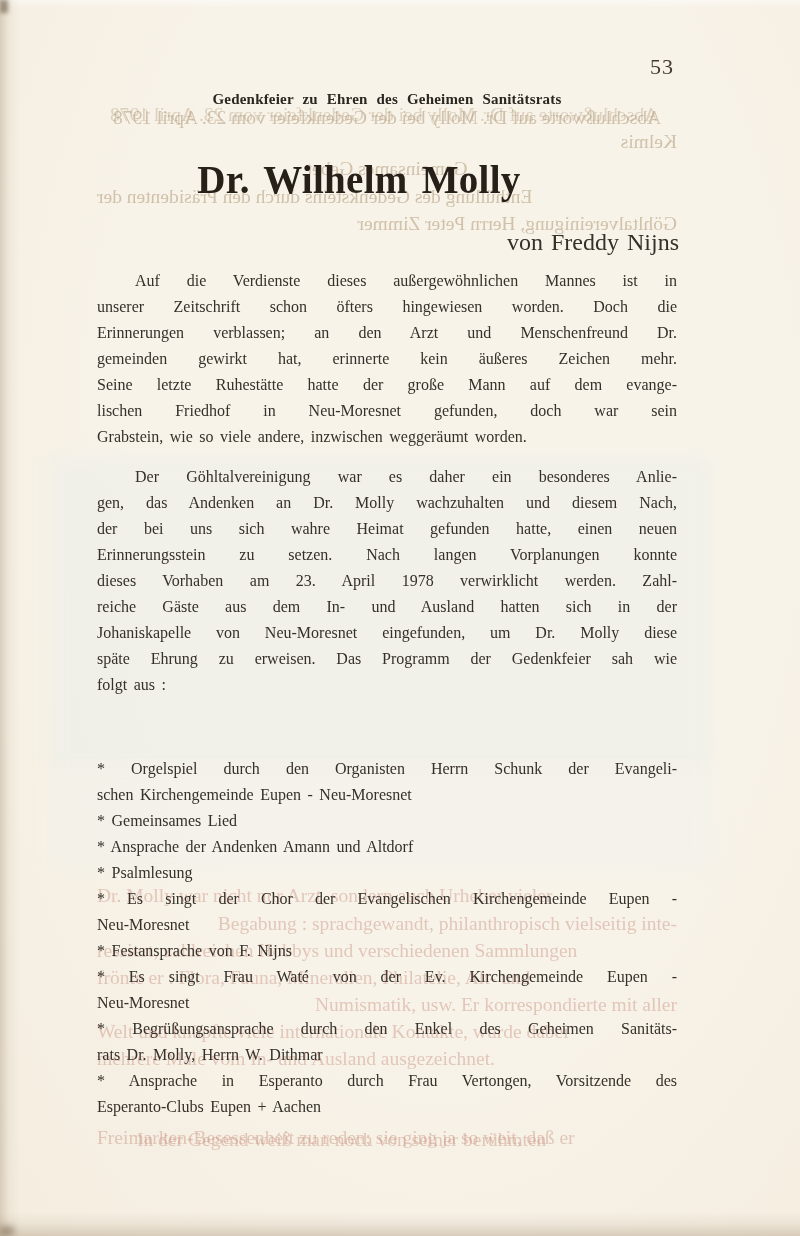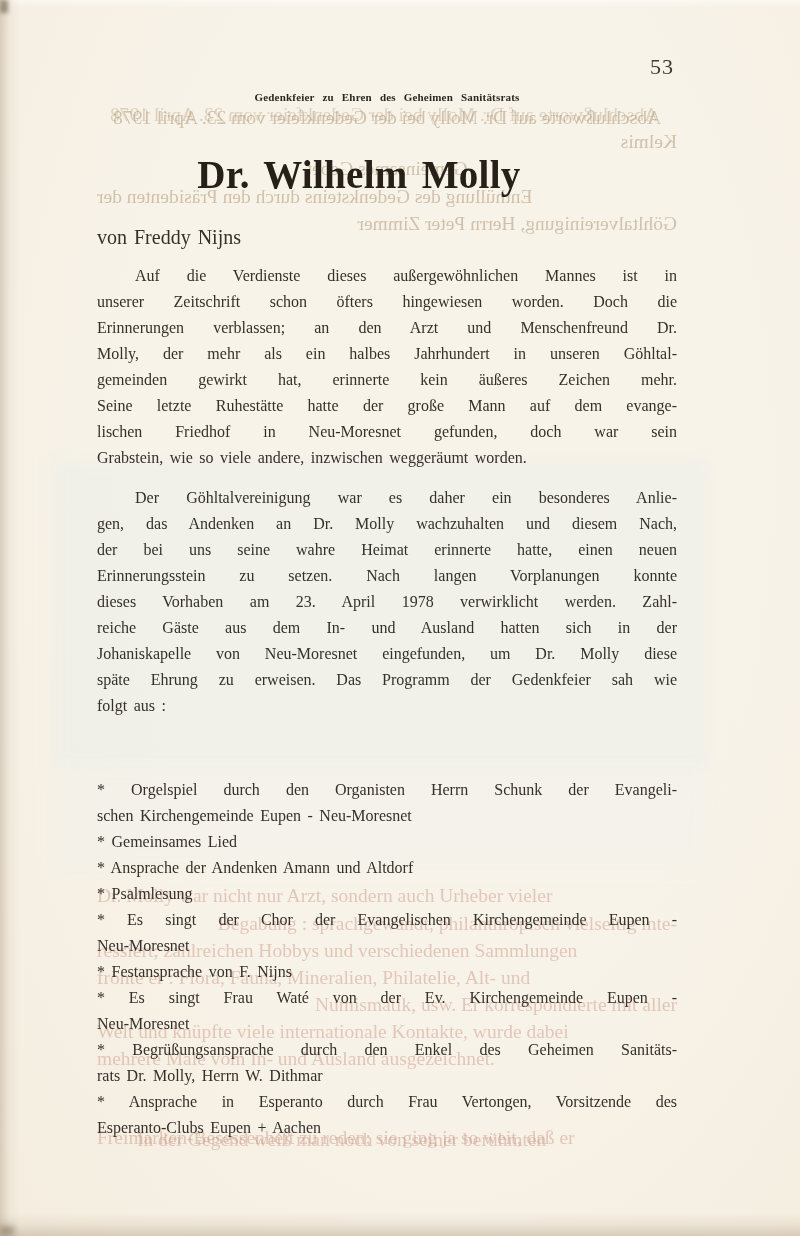--- a/index.html
+++ b/index.html
@@ -31,26 +31,26 @@
     color:rgba(183,148,120,.48);filter:blur(.6px);
   }
   .bleed-line.warm{color:rgba(201,146,128,.46);}
   .bleed-line.mir{transform:scaleX(-1);color:rgba(172,147,114,.52);}
   .bleed-line.dbl{text-shadow:3px -3px 0 rgba(172,147,114,.35);}
   .bleed-line.ind{padding-left:40px;box-sizing:border-box;}
 
   
   .content{position:absolute;inset:0;z-index:4;}
   .page-number{position:absolute;top:54px;right:126px;font-size:22px;letter-spacing:1px;color:#433b31;}
-  .kicker{margin:91px 123px 0 97px;text-align:center;font-weight:bold;font-size:11px;
+  .kicker{margin:91px 123px 0 97px;text-align:center;font-weight:bold;font-size:15px;
     word-spacing:5px;letter-spacing:.2px;color:#2c2620;}
   .title{margin:49px 123px 0 97px;transform:translateX(-28px);
     text-align:center;font-weight:bold;font-size:39px;line-height:46px;
     word-spacing:4px;letter-spacing:.3px;color:#262019;}
-  .byline{margin:27px 121px 0 97px;font-size:20px;line-height:24px;word-spacing:2px;}
+  .byline{margin:27px 121px 0 97px;text-align:right;font-size:24px;line-height:24px;word-spacing:2px;}
   .body-blocks{margin:6px 123px 0 97px;}
   .block{margin-top:14px;}
   .block[data-name="program-list"]{margin-top:58px;}
   .line{
     font-size:16px;line-height:26px;white-space:nowrap;overflow:hidden;
     text-align:left;word-spacing:2.5px;color:#35302a;
   }
   .line.j{text-align:justify;text-align-last:justify;}
   .line.ind{padding-left:38px;}
 </style>
@@ -81,30 +81,29 @@
   <div class="content" data-name="page-content">
     <div class="page-number" data-name="page-number">53</div>
     <div class="kicker" data-name="section-kicker">Gedenkfeier zu Ehren des Geheimen Sanitätsrats</div>
     <h1 class="title" data-name="article-title">Dr. Wilhelm Molly</h1>
     <div class="byline" data-name="byline">von Freddy Nijns</div>
     <div class="body-blocks" id="body-blocks" data-name="article-body">
         <div class="block" data-name="paragraph-1">
           <div class="line j ind" data-name="text-line">Auf die Verdienste dieses außergewöhnlichen Mannes ist in</div>
           <div class="line j" data-name="text-line">unserer Zeitschrift schon öfters hingewiesen worden. Doch die</div>
           <div class="line j" data-name="text-line">Erinnerungen verblassen; an den Arzt und Menschenfreund Dr.</div>
-          <div class="line j" data-name="text-line">Molly, der mehr als ein halbes Jahrhundert in unseren Göhltal-</div>
           <div class="line j" data-name="text-line">gemeinden gewirkt hat, erinnerte kein äußeres Zeichen mehr.</div>
           <div class="line j" data-name="text-line">Seine letzte Ruhestätte hatte der große Mann auf dem evange-</div>
           <div class="line j" data-name="text-line">lischen Friedhof in Neu-Moresnet gefunden, doch war sein</div>
           <div class="line" data-name="text-line">Grabstein, wie so viele andere, inzwischen weggeräumt worden.</div>
         </div>
         <div class="block" data-name="paragraph-2">
           <div class="line j ind" data-name="text-line">Der Göhltalvereinigung war es daher ein besonderes Anlie-</div>
           <div class="line j" data-name="text-line">gen, das Andenken an Dr. Molly wachzuhalten und diesem Nach,</div>
-          <div class="line j" data-name="text-line">der bei uns seine wahre Heimat erinnerte hatte, einen neuen</div>
+          <div class="line j" data-name="text-line">der bei uns sich wahre Heimat gefunden hatte, einen neuen</div>
           <div class="line j" data-name="text-line">Erinnerungsstein zu setzen. Nach langen Vorplanungen konnte</div>
           <div class="line j" data-name="text-line">dieses Vorhaben am 23. April 1978 verwirklicht werden. Zahl-</div>
           <div class="line j" data-name="text-line">reiche Gäste aus dem In- und Ausland hatten sich in der</div>
           <div class="line j" data-name="text-line">Johaniskapelle von Neu-Moresnet eingefunden, um Dr. Molly diese</div>
           <div class="line j" data-name="text-line">späte Ehrung zu erweisen. Das Programm der Gedenkfeier sah wie</div>
           <div class="line" data-name="text-line">folgt aus :</div>
         </div>
         <div class="block" data-name="program-list">
           <div class="line j" data-name="text-line">* Orgelspiel durch den Organisten Herrn Schunk der Evangeli-</div>
           <div class="line" data-name="text-line">schen Kirchengemeinde Eupen - Neu-Moresnet</div>

